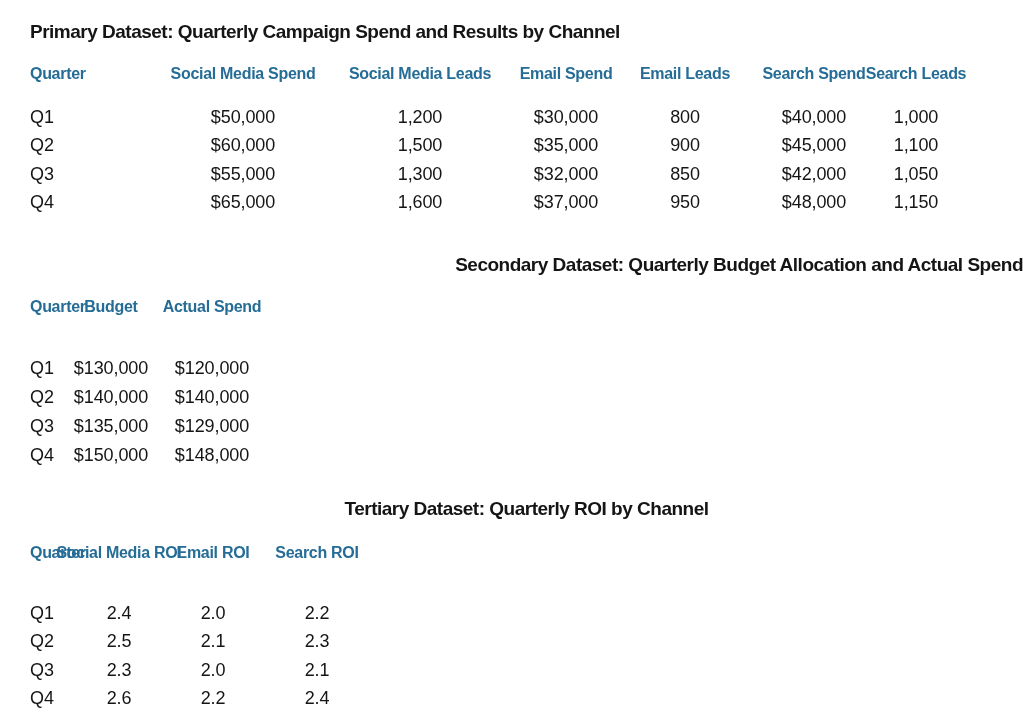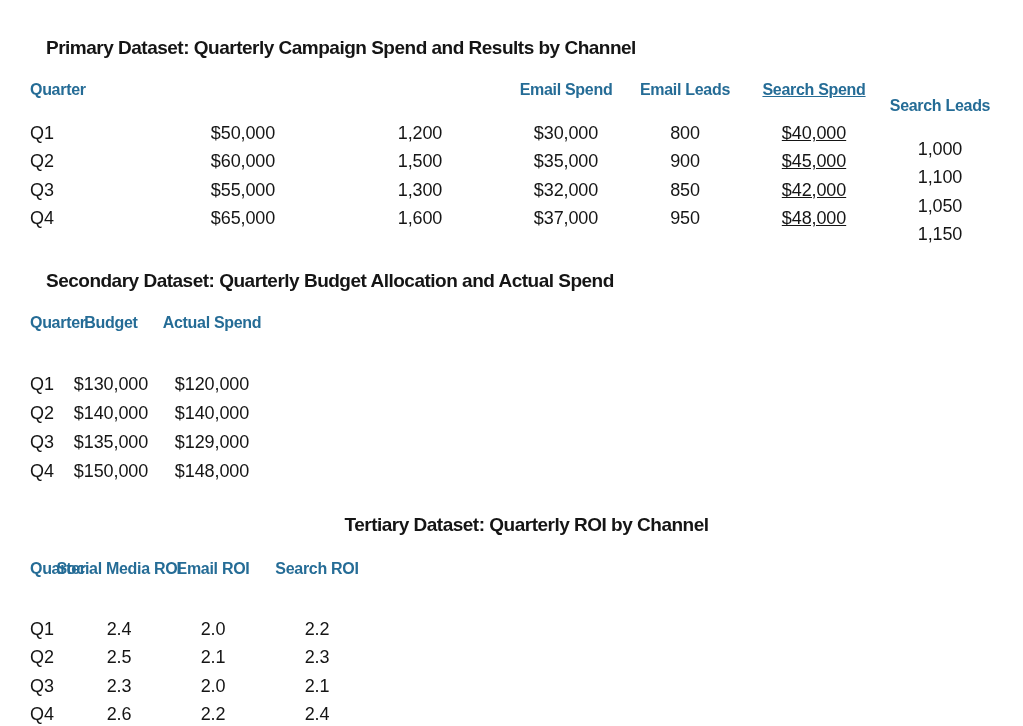--- a/index.html
+++ b/index.html
@@ -6,60 +6,62 @@
   * { box-sizing: border-box; }
   html, body { margin: 0; }
   body {
     width: 1023px; height: 726px; overflow: hidden;
     background: var(--bg);
     padding: 20px 0 0 30px;
     font-family: "Liberation Sans", "DejaVu Sans", sans-serif;
     color: var(--ink);
   }
   .title {
-    margin: 16px;
+    margin: 0;
     font-size: 19px; font-weight: bold; line-height: 23px;
     letter-spacing: -0.5px; color: var(--ink);
     white-space: nowrap;
   }
   .hdr, .row { position: relative; white-space: nowrap; }
   .hdr { height: 22px; line-height: 22px; }
   .hdr span {
     font-size: 16px; font-weight: bold; letter-spacing: -0.3px;
     color: var(--accent);
   }
   .row span { font-size: 18px; letter-spacing: -0.1px; color: var(--ink); }
   .t1 .row { height: 28.4px; line-height: 28.4px; }
   .t2 .row { height: 29px;   line-height: 29px; }
   .t3 .row { height: 28.6px; line-height: 28.6px; }
   
   .lc { position: absolute; left: 0; white-space: nowrap; }
   .cc { position: absolute; transform: translateX(-50%); white-space: nowrap; }
   .t1c1 { left: 213px; } .t1c2 { left: 390px; } .t1c3 { left: 536px; }
-  .t1c4 { left: 655px; } .t1c5 { left: 784px; text-decoration: underline; } .t1c6 { left: 910px; margin-top: 16px; }
+  .t1c4 { left: 655px; } .t1c5 { left: 784px; } .t1c6 { left: 886px; }
   .t2c1 { left: 81px; }  .t2c2 { left: 182px; }
   .t3c1 { left: 89px; }  .t3c2 { left: 183px; } .t3c3 { left: 267px; margin-left: 20px; }
   
   #s1 .hdr  { margin-top: 20px; }
   #s1 .rows { margin-top: 18px; }
-  #s2 .title { margin-top: 36px; }
+  #s2 .title { margin-top: 36px; text-align: right; }
   #s2 .hdr  { margin-top: 20px; }
   #s2 .rows { margin-top: 36px; }
   #s3 .title { margin-top: 27px; text-align: center; }
   #s3 .hdr  { margin-top: 22px; }
   #s3 .rows { margin-top: 35px; }
 </style>
 </head>
 <body>
 
 <section id="s1" class="t1">
   <h2 class="title">Primary Dataset: Quarterly Campaign Spend and Results by Channel</h2>
 
   <div class="hdr">
     <span class="lc">Quarter</span>
+    <span class="cc t1c1">Social Media Spend</span>
+    <span class="cc t1c2">Social Media Leads</span>
     <span class="cc t1c3">Email Spend</span>
     <span class="cc t1c4">Email Leads</span>
     <span class="cc t1c5">Search Spend</span>
     <span class="cc t1c6">Search Leads</span>
   </div>
 
   <div class="rows">
     <div class="row">
       <span class="lc">Q1</span>
       <span class="cc t1c1">$50,000</span>

